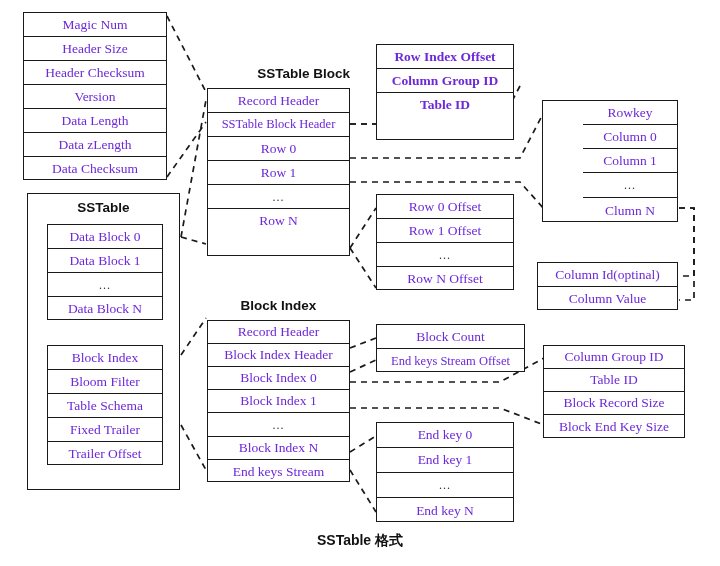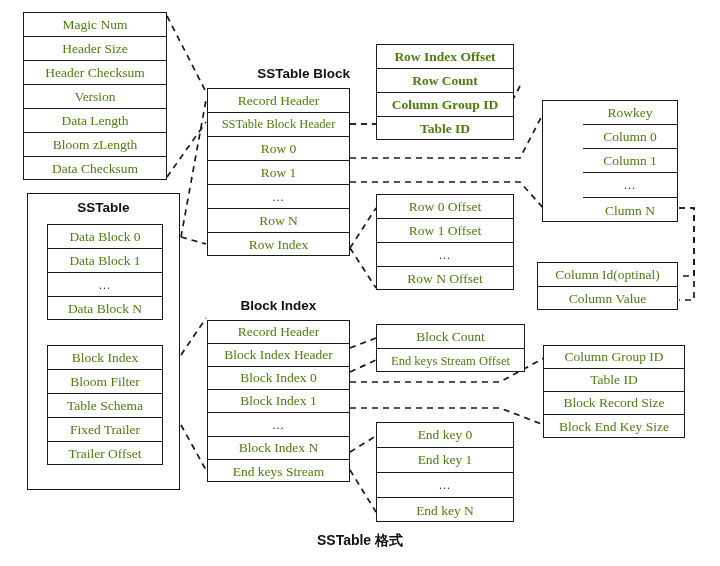--- a/index.html
+++ b/index.html
@@ -11,21 +11,21 @@
     overflow:hidden;
   }
   #canvas{position:absolute;left:0;top:0;width:720px;height:566px;}
   svg#wires{position:absolute;left:0;top:0;width:720px;height:566px;pointer-events:none;}
 
   
   .stack{position:absolute;border:1.6px solid #1a1a1a;box-sizing:border-box;background:#fff;}
   .stack .row{
     border-bottom:1.4px solid #1a1a1a;
     display:flex;align-items:center;justify-content:center;
-    font-size:13.5px;color:#4d7c0f;line-height:1;
+    font-size:13.5px;color:#6d28d9;line-height:1;
     box-sizing:border-box;white-space:nowrap;
   }
   .stack .row:last-child{border-bottom:none;}
   .row.ell{font-size:12px;letter-spacing:1px;color:#333;}
 
   
   .grp-title{
     position:absolute;font-family:"Liberation Sans", sans-serif;
     font-size:13.5px;font-weight:700;color:#111;white-space:nowrap;
     text-align:center;
@@ -81,21 +81,21 @@
       <path d="M350,470 L376,512"></path>
     </g>
   </svg>
 
   <div class="stack" style="left:23px;top:12px;width:144px;height:168px;">
     <div class="row" style="height:24px;">Magic Num</div>
     <div class="row" style="height:24px;text-align:center;">Header Size</div>
     <div class="row" style="height:24px;">Header Checksum</div>
     <div class="row" style="height:24px;">Version</div>
     <div class="row" style="height:24px;">Data Length</div>
-    <div class="row" style="height:24px;">Bloom zLength</div>
+    <div class="row" style="height:24px;">Data zLength</div>
     <div class="row" style="height:24px;">Data Checksum</div>
   </div>
 
   <div class="wrapbox" style="left:27px;top:193px;width:153px;height:297px;"></div>
 
   <div class="grp-title" style="left:27px;top:200px;width:153px;">SSTable</div>
 
   <div class="stack" style="left:47px;top:224px;width:116px;height:96px;">
     <div class="row" style="height:24px;">Data Block 0</div>
     <div class="row" style="height:24px;">Data Block 1</div>
@@ -113,38 +113,36 @@
 
   <div class="grp-title" style="left:207px;top:66px;width:143px;text-align:right;">SSTable Block</div>
 
   <div class="stack" style="left:207px;top:88px;width:143px;height:168px;">
     <div class="row" style="height:24px;">Record Header</div>
     <div class="row" style="height:24px;font-size:12.5px;">SSTable Block Header</div>
     <div class="row" style="height:24px;text-align:right;">Row 0</div>
     <div class="row" style="height:24px;">Row 1</div>
     <div class="row ell" style="height:24px;">...</div>
     <div class="row" style="height:24px;">Row N</div>
-    <div class="row" style="height:24px;">Row Index</div>
   </div>
 
   <div class="grp-title" style="left:207px;top:298px;width:143px;">Block Index</div>
 
   <div class="stack" style="left:207px;top:320px;width:143px;height:162px;">
     <div class="row" style="height:23px;">Record Header</div>
     <div class="row" style="height:23px;">Block Index Header</div>
     <div class="row" style="height:23px;">Block Index 0</div>
     <div class="row" style="height:23px;">Block Index 1</div>
     <div class="row ell" style="height:24px;">...</div>
     <div class="row" style="height:23px;">Block Index N</div>
     <div class="row" style="height:23px;">End keys Stream</div>
   </div>
 
   <div class="stack" style="left:376px;top:44px;width:138px;height:96px;font-weight:bold;">
     <div class="row" style="height:24px;">Row Index Offset</div>
-    <div class="row" style="height:24px;">Row Count</div>
     <div class="row" style="height:24px;">Column Group ID</div>
     <div class="row" style="height:24px;">Table ID</div>
   </div>
 
   <div class="stack" style="left:376px;top:194px;width:138px;height:96px;">
     <div class="row" style="height:24px;">Row 0 Offset</div>
     <div class="row" style="height:24px;">Row 1 Offset</div>
     <div class="row ell" style="height:24px;">...</div>
     <div class="row" style="height:24px;">Row N Offset</div>
   </div>

